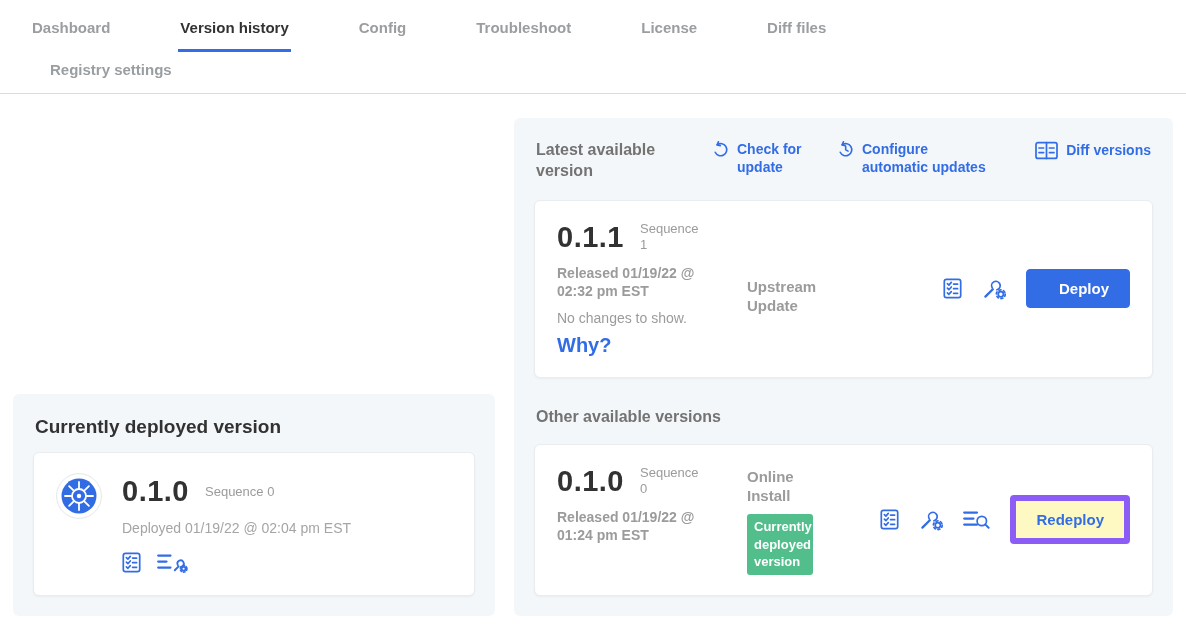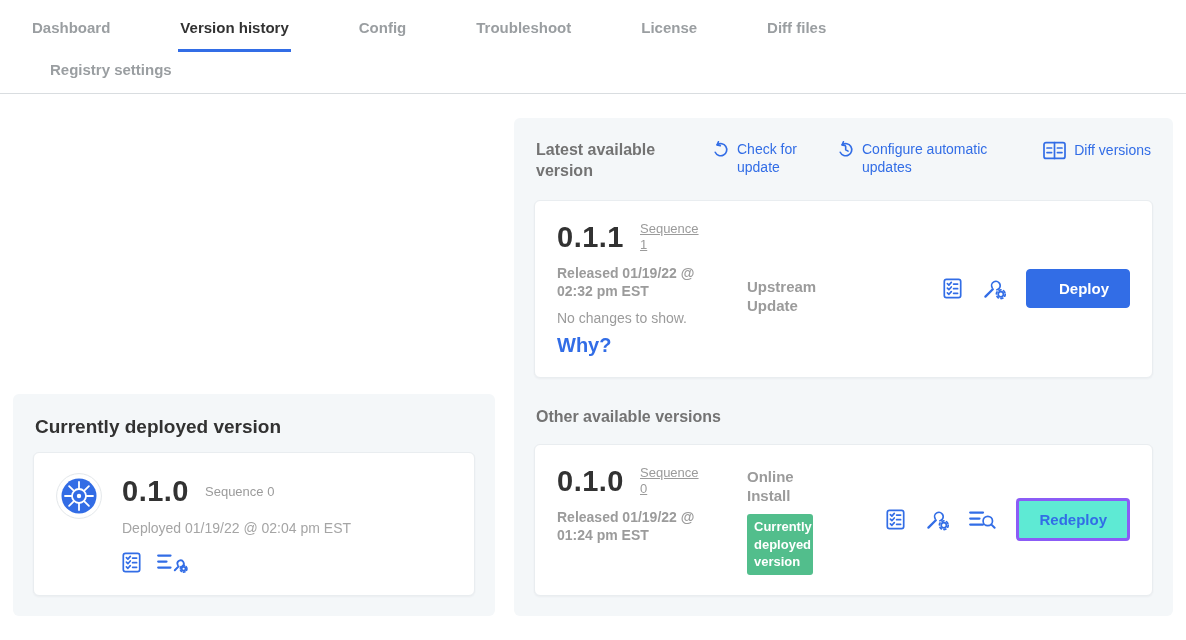--- a/index.html
+++ b/index.html
@@ -34,31 +34,31 @@
   }
 
   
   .left-panel h2 { margin:2px 0 14px 2px; font-size:19px; color:#323232; }
   .current-card { display:flex; gap:20px; padding:20px 22px 22px; }
   .cur-info { padding-top:2px; }
 
   .ver-row { display:flex; align-items:center; gap:16px; }
   .ver { font-size:29px; font-weight:bold; color:#323232; letter-spacing:.5px; }
   .seq-inline { font-size:13px; color:#9b9b9b; }
-  .seq { font-size:13px; color:#9b9b9b; width:58px; line-height:1.25;text-decoration:underline; }
+  .seq { font-size:13px; color:#9b9b9b; width:58px; line-height:1.25; }
   .muted { color:#9b9b9b; font-size:14px; }
   .deployed { margin:12px 0 0; color:#a5a5a5; }
   .icon-row { display:flex; gap:16px; margin-top:16px; align-items:center; }
   .act { display:inline-flex; cursor:pointer; }
 
   
   .right-head { display:flex; align-items:flex-start; gap:26px; padding:2px 2px 0; }
   .gray-title { color:#737373; font-size:16px; font-weight:bold; margin:0; }
   .latest-title { width:150px; line-height:1.3; }
-  .head-link { display:flex; gap:8px; color:#326de6; font-weight:normal; font-size:14px; line-height:1.3; align-items:flex-start; }
+  .head-link { display:flex; gap:8px; color:#326de6; font-weight:bold; font-size:14px; line-height:1.3; align-items:flex-start; }
   .head-link svg { flex:none; margin-top:1px; }
   .diff-link { margin-left:auto; align-items:center; }
 
   
   .version-card { display:flex; padding:20px 22px; margin-top:18px; }
   .vc-left { width:190px; }
   .released { color:#9b9b9b; font-weight:bold; font-size:14px; line-height:1.3; margin:10px 0 0; width:168px; }
   .no-changes { margin:10px 0 0; }
   .why { display:inline-block; margin-top:8px; color:#326de6; font-weight:bold; font-size:20px; }
   .vc-mid { width:100px; color:#9b9b9b; font-weight:bold; font-size:15px; line-height:1.3; }
@@ -68,21 +68,21 @@
     display:inline-block; margin-top:8px; background:#52be8c; color:#fff;
     font-weight:bold; font-size:13px; line-height:1.35; padding:4px 7px;
     border-radius:3px; max-width:66px;
   }
   .vc-actions { margin-left:auto; display:flex; align-items:center; gap:20px; align-self:center; }
   .btn {
     font-family:inherit; font-size:15px; font-weight:bold; border-radius:4px;
     padding:10px 20px; cursor:pointer;
   }
   .btn.primary { background:#326de6; border:1px solid #326de6; color:#fff;padding-left:32px; }
-  .btn.secondary { background:#5eead4; border:3px solid #8b5cf6; color:#326de6; }
+  .btn.secondary { background:#fef9c3; border:6px solid #8b5cf6; color:#326de6; }
   .other-title { margin:30px 0 0 2px; }
 
   
   svg.ic line, svg.ic path, svg.ic rect, svg.ic circle {
     stroke:#326de6; fill:none; stroke-width:1.7;
     stroke-linecap:round; stroke-linejoin:round;
   }
 </style>
 </head>
 <body>

